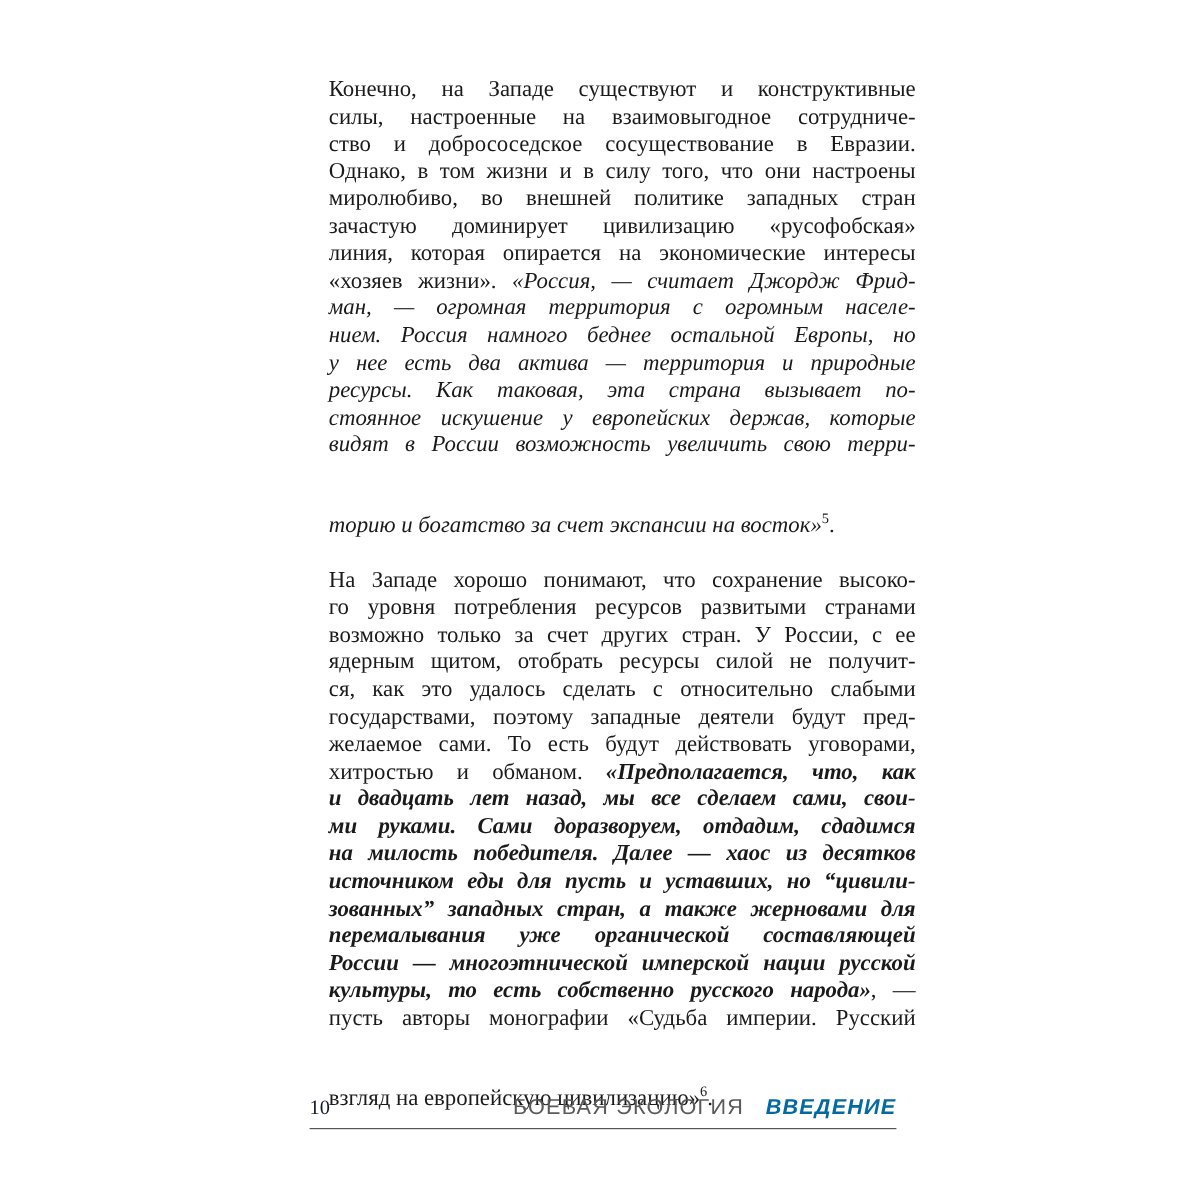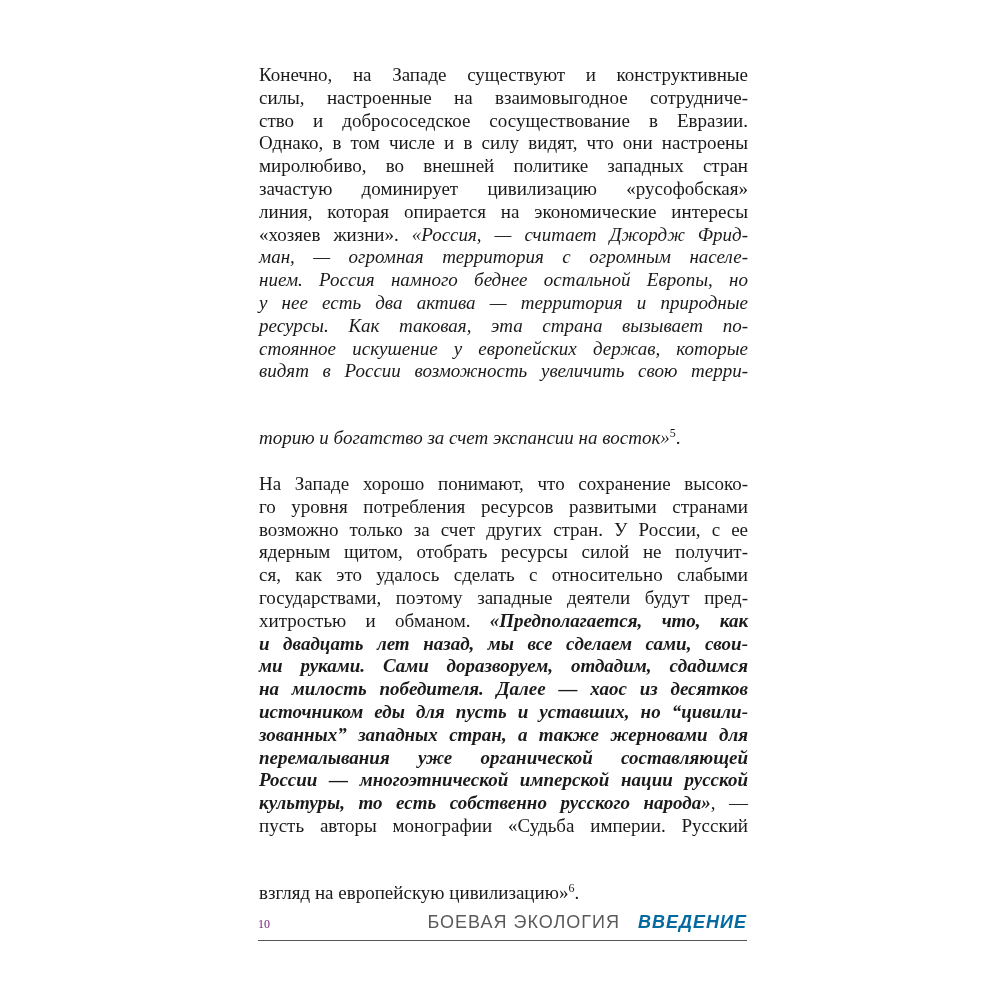--- a/index.html
+++ b/index.html
@@ -11,21 +11,21 @@
     position: relative;
     width: 1000px;
     height: 1000px;
     background: #ffffff;
     color: #1a1a1a;
     font-family: "Liberation Serif", serif;
     overflow: hidden;
   }
   .text-block {
     position: absolute;
-    left: 259px;
+    left: 274px;
     top: 64px;
     width: 489px;
     font-size: 19px;
     line-height: 22.8px;
   }
   .para {
     margin: 0 0 23px 0;
   }
   .ln {
     text-align: justify;
@@ -49,22 +49,22 @@
     position: absolute;
     left: 258px;
     top: 912px;
     width: 489px;
     display: flex;
     justify-content: space-between;
     align-items: baseline;
   }
   .page-num {
     font-family: "Liberation Serif", serif;
-    font-size: 12px;
-    color: #701a75;
+    font-size: 17px;
+    color: #0f172a;
   }
   .running {
     display: flex;
     align-items: baseline;
     gap: 18px;
     font-family: "Liberation Sans", sans-serif;
     font-size: 18px;
     letter-spacing: 1px;
     text-transform: uppercase;
   }
@@ -89,40 +89,41 @@
 </head>
 <body>
 
 <div class="page">
 
   <div class="text-block">
       <div class="para">
         <div class="ln"><span class="s-r">Конечно, на Западе существуют и конструктивные</span></div>
         <div class="ln"><span class="s-r">силы, настроенные на взаимовыгодное сотрудниче-</span></div>
         <div class="ln"><span class="s-r">ство и добрососедское сосуществование в Евразии.</span></div>
-        <div class="ln"><span class="s-r">Однако, в том числе и в силу видят, что они настроены</span></div>
+        <div class="ln"><span class="s-r">Однако, в том жизни и в силу того, что они настроены</span></div>
         <div class="ln"><span class="s-r">миролюбиво, во внешней политике западных стран</span></div>
         <div class="ln"><span class="s-r">зачастую доминирует цивилизацию «русофобская»</span></div>
         <div class="ln"><span class="s-r">линия, которая опирается на экономические интересы</span></div>
         <div class="ln"><span class="s-r">«хозяев жизни». </span><span class="s-i">«Россия, — считает Джордж Фрид-</span></div>
         <div class="ln"><span class="s-i">ман, — огромная территория с огромным населе-</span></div>
         <div class="ln"><span class="s-i">нием. Россия намного беднее остальной Европы, но</span></div>
         <div class="ln"><span class="s-i">у нее есть два актива — территория и природные</span></div>
         <div class="ln"><span class="s-i">ресурсы. Как таковая, эта страна вызывает по-</span></div>
         <div class="ln"><span class="s-i">стоянное искушение у европейских держав, которые</span></div>
         <div class="ln"><span class="s-i">видят в России возможность увеличить свою терри-</span></div>
         <div class="ln last"><span class="s-i">торию и богатство за счет экспансии на восток»</span><span class="s-sup">5</span><span class="s-r">.</span></div>
       </div>
       <div class="para">
         <div class="ln"><span class="s-r">На Западе хорошо понимают, что сохранение высоко-</span></div>
         <div class="ln"><span class="s-r">го уровня потребления ресурсов развитыми странами</span></div>
         <div class="ln"><span class="s-r">возможно только за счет других стран. У России, с ее</span></div>
         <div class="ln"><span class="s-r">ядерным щитом, отобрать ресурсы силой не получит-</span></div>
         <div class="ln"><span class="s-r">ся, как это удалось сделать с относительно слабыми</span></div>
         <div class="ln"><span class="s-r">государствами, поэтому западные деятели будут пред-</span></div>
+        <div class="ln"><span class="s-r">желаемое сами. То есть будут действовать уговорами,</span></div>
         <div class="ln"><span class="s-r">хитростью и обманом. </span><span class="s-b">«Предполагается, что, как</span></div>
         <div class="ln"><span class="s-b">и двадцать лет назад, мы все сделаем сами, свои-</span></div>
         <div class="ln"><span class="s-b">ми руками. Сами доразворуем, отдадим, сдадимся</span></div>
         <div class="ln"><span class="s-b">на милость победителя. Далее — хаос из десятков</span></div>
         <div class="ln"><span class="s-b">источником еды для пусть и уставших, но “цивили-</span></div>
         <div class="ln"><span class="s-b">зованных” западных стран, а также жерновами для</span></div>
         <div class="ln"><span class="s-b">перемалывания уже органической составляющей</span></div>
         <div class="ln"><span class="s-b">России — многоэтнической имперской нации русской</span></div>
         <div class="ln"><span class="s-b">культуры, то есть собственно русского народа»</span><span class="s-r">, —</span></div>
         <div class="ln"><span class="s-r">пусть авторы монографии «Судьба империи. Русский</span></div>

